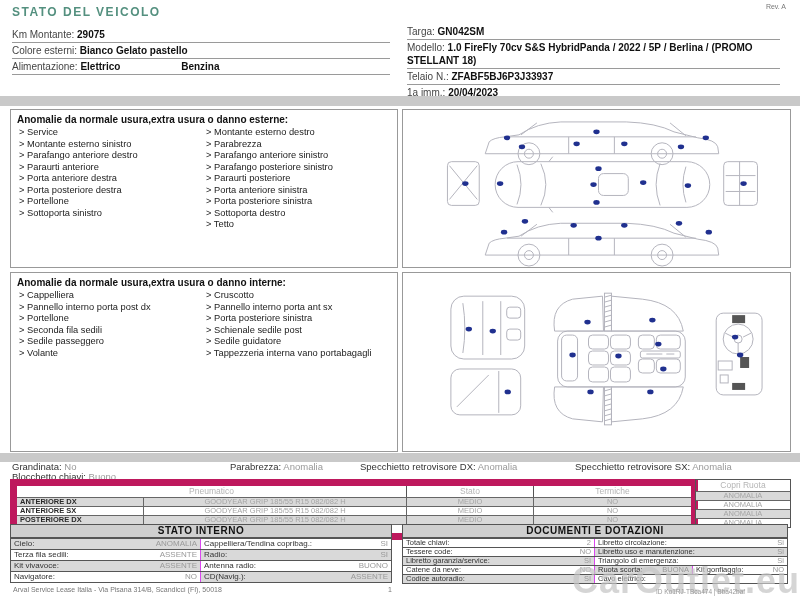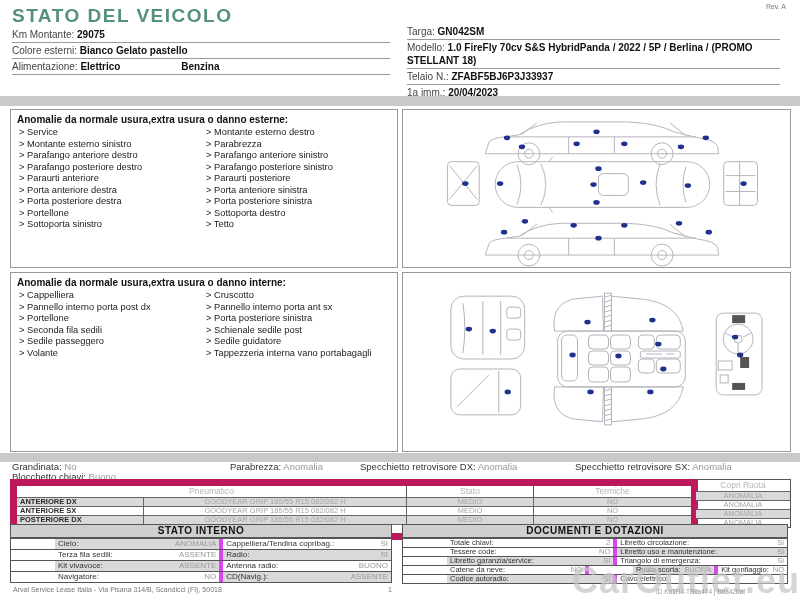--- a/index.html
+++ b/index.html
@@ -1,20 +1,20 @@
 <!DOCTYPE html>
 <html><head>
 <meta charset="utf-8">
 <style>
   html,body{margin:0;padding:0;background:#fff;}
   .page{position:relative;width:800px;height:600px;background:#ffffff;overflow:hidden;
         font-family:"Liberation Sans",sans-serif;color:#222;}
 
   
-  .title{position:absolute;left:12px;top:5px;font-size:19px;font-weight:bold;
+  .title{position:absolute;left:12px;top:5px;font-size:12px;font-weight:bold;
          color:#54907f;letter-spacing:1.5px;}
   .rev{position:absolute;right:14px;top:3px;font-size:7px;color:#777;}
 
   .info-left{position:absolute;left:12px;top:27px;width:378px;}
   .info-right{position:absolute;left:407px;top:24px;width:373px;}
   .info-row{border-bottom:1px solid #9a9a9a;padding:1px 0;font-size:10px;line-height:1.3;}
   .info-row .lbl{color:#444;}
   .info-row .val{font-weight:bold;color:#101010;}
   .info-row .val2{font-weight:bold;color:#101010;margin-left:58px;}
 
@@ -70,21 +70,21 @@
   .sec-table{position:absolute;top:524px;border:1px solid #555;box-sizing:border-box;background:#fff;}
   #tbl-interno{left:10px;width:382px;}
   #tbl-doc{left:402px;width:386px;}
   .sec-header{height:12px;line-height:12px;background:#cfcfcf;border-bottom:1px solid #555;
               font-weight:bold;text-align:center;font-size:10px;letter-spacing:.5px;color:#111;}
   .sec-row{display:flex;border-top:1px solid #555;}
   .sec-row:first-of-type{border-top:none;}
   #tbl-interno .sec-row{height:10px;line-height:10px;font-size:8px;}
   #tbl-doc .sec-row{height:8px;line-height:8px;font-size:7.5px;}
   .sec-cell{display:flex;justify-content:space-between;padding:0 3px;width:50%;box-sizing:border-box;}
-  .sec-cell.bl{border-right:4px solid #d946ef;margin-left:44px;}
+  .sec-cell.bl{border-right:1px solid #d946ef;}
   .sec-cell .lbl{color:#333;white-space:nowrap;overflow:hidden;}
   .sec-cell .val{color:#999;padding-left:4px;}
   .sec-cell.g{background:#d9d9d9;}
   .sec-cell.half1{width:98px;}
   .sec-cell.half2{width:95px;flex:1;}
 
   
   .footer-company{position:absolute;left:13px;top:586px;font-size:7px;color:#777;}
   .footer-page{position:absolute;left:388px;top:586px;font-size:7px;color:#777;}
   .watermark{position:absolute;right:0px;top:560px;font-size:36px;font-weight:bold;
@@ -136,21 +136,20 @@
 
   <div class="band" id="band1"></div>
 
   <div class="box" id="box-ext">
     <div class="box-title">Anomalie da normale usura,extra usura o danno esterne:</div>
     <div class="anom-cols">
       <div class="anom-col">
           <div class="anom-item">Service</div>
           <div class="anom-item">Montante esterno sinistro</div>
           <div class="anom-item">Parafango anteriore destro</div>
-          <div class="anom-item">Parafango posteriore destro</div>
           <div class="anom-item">Paraurti anteriore</div>
           <div class="anom-item">Porta anteriore destra</div>
           <div class="anom-item">Porta posteriore destra</div>
           <div class="anom-item">Portellone</div>
           <div class="anom-item">Sottoporta sinistro</div>
         </div>
       <div class="anom-col">
           <div class="anom-item">Montante esterno destro</div>
           <div class="anom-item">Parabrezza</div>
           <div class="anom-item">Parafango anteriore sinistro</div>

